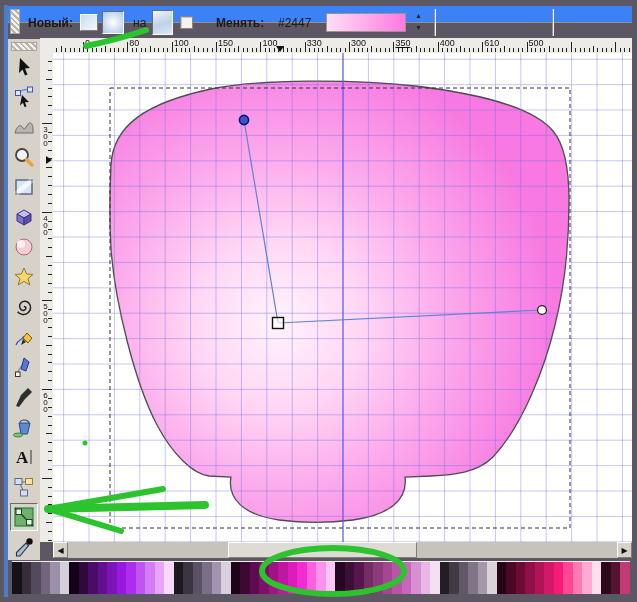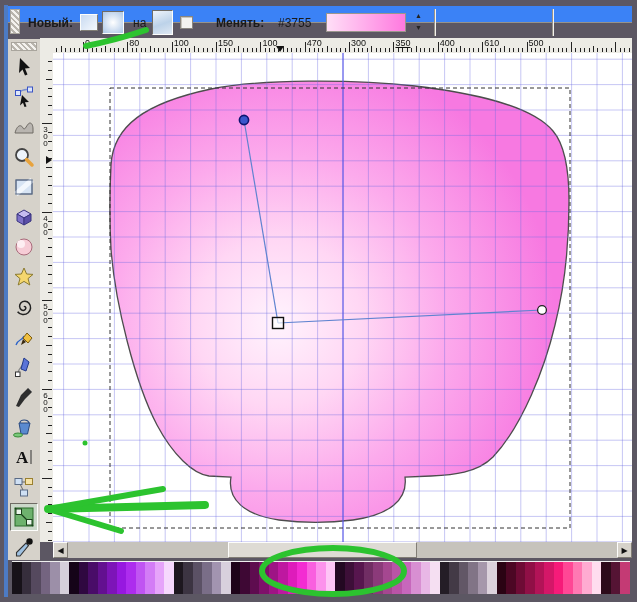--- a/index.html
+++ b/index.html
@@ -83,21 +83,21 @@
 
   <div class="top-toolbar">
     <div class="grip-v"></div>
     <span class="tb-label" style="left:20px;">Новый:</span>
     <div class="grad-btn btn3d swatch-linear" style="left:72px; top:8px; width:18px; height:17px;"></div>
     <div class="grad-btn btn3d pressed swatch-radial" style="left:94px; top:5px; width:22px; height:23px;"></div>
     <span class="tb-label" style="left:125px; font-weight:normal;">на</span>
     <div class="grad-btn btn3d pressed swatch-fill" style="left:144px; top:4px; width:21px; height:25px;"></div>
     <div class="checkbox" style="left:172px; top:10px;"></div>
     <span class="tb-label" style="left:208px;">Менять:</span>
-    <span class="tb-label" style="left:270px; font-weight:normal;">#3755</span>
+    <span class="tb-label" style="left:270px; font-weight:normal;">#2447</span>
     <div class="grad-strip" style="background: linear-gradient(90deg, rgb(255, 223, 247), rgb(255, 121, 223));"></div>
     <div class="spinner">
       <div class="spin-half">▲</div>
       <div class="spin-half">▼</div>
     </div>
     <div class="tb-sep" style="left:426px;"></div>
     <div class="tb-sep" style="left:544px;"></div>
   </div>
 
   <div class="left-toolbar">
@@ -348,21 +348,21 @@
       <div class="tick t-min" style="left: 557.765px;"></div>
       <div class="tick t-major" style="left: 562.2px;"></div>
       <div class="tick t-min" style="left: 566.635px;"></div>
       <div class="tick t-min" style="left: 571.07px;"></div>
       <div class="tick t-min" style="left: 575.505px;"></div>
       <span class="rt-label" style="left: 32px;">0</span>
       <span class="rt-label" style="left: 76.35px;">80</span>
       <span class="rt-label" style="left: 120.7px;">100</span>
       <span class="rt-label" style="left: 165.05px;">150</span>
       <span class="rt-label" style="left: 209.4px;">100</span>
-      <span class="rt-label" style="left: 253.75px;">470</span>
+      <span class="rt-label" style="left: 253.75px;">330</span>
       <span class="rt-label" style="left: 298.1px;">300</span>
       <span class="rt-label" style="left: 342.45px; text-decoration: underline;">350</span>
       <span class="rt-label" style="left: 386.8px;">400</span>
       <span class="rt-label" style="left: 431.15px;">610</span>
       <span class="rt-label" style="left: 475.5px;">500</span>
     </div>
   <div class="ruler-left rl" id="ruler-left">
     <div class="marker-left" style="top:103px;"></div>
   <div class="tick t-min" style="top: 7.91px;"></div>
       <div class="tick t-min" style="top: 16.78px;"></div>

